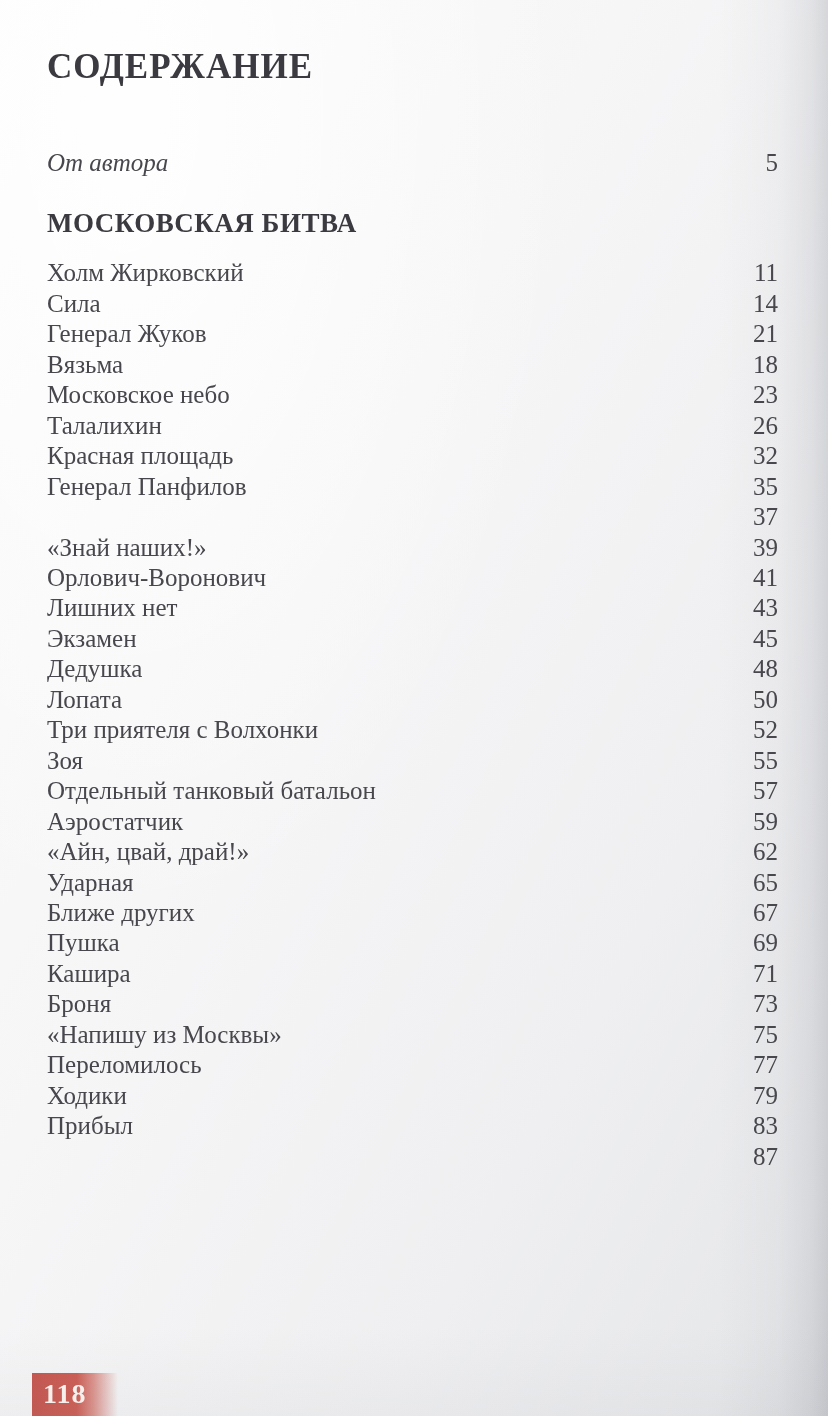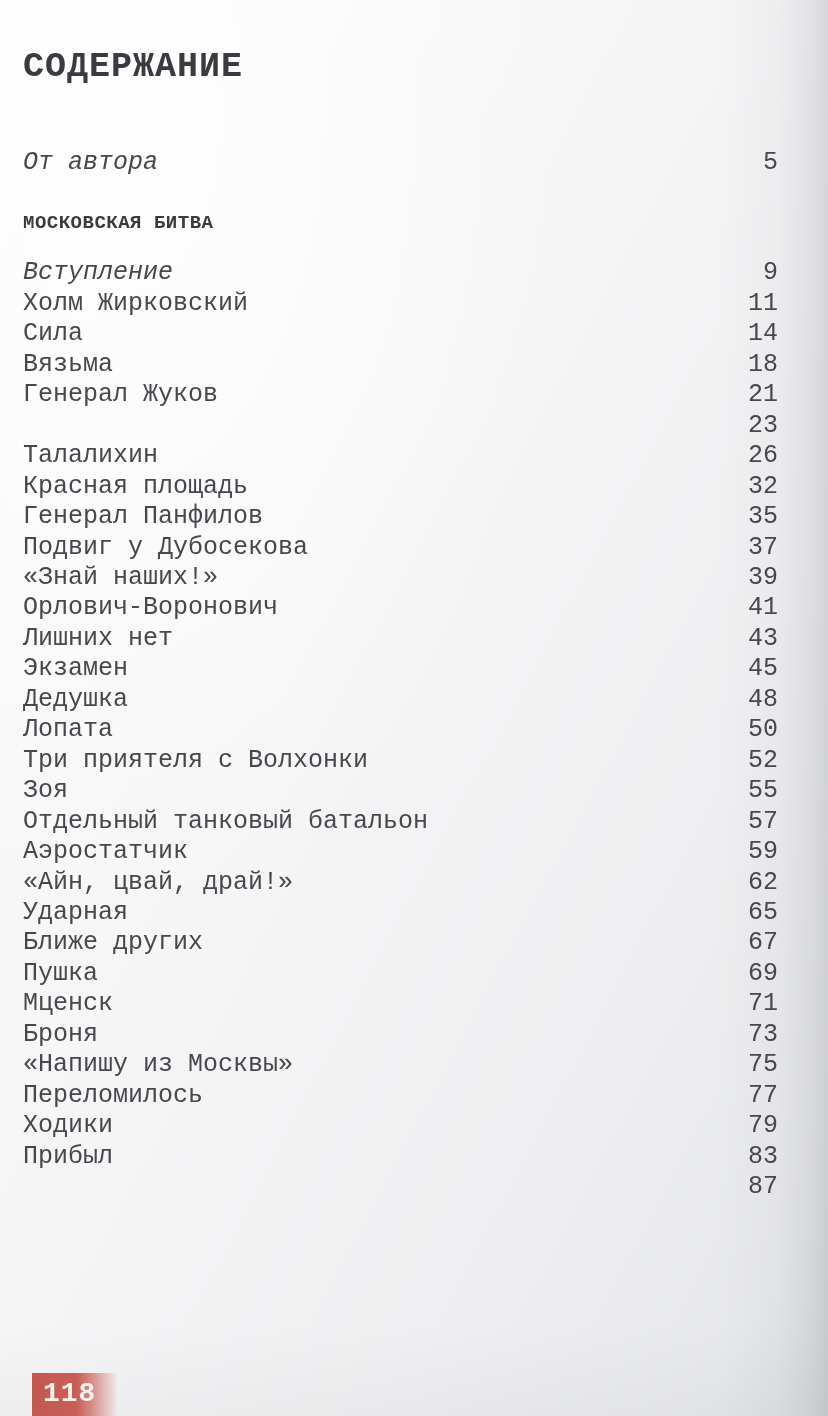--- a/index.html
+++ b/index.html
@@ -7,22 +7,22 @@
     padding: 0;
     width: 828px;
     height: 1416px;
     overflow: hidden;
   }
   .page {
     position: relative;
     width: 828px;
     height: 1416px;
     box-sizing: border-box;
-    padding: 46px 50px 0 23px;
-    font-family: Liberation Mono, monospace;
+    padding: 46px 50px 0 47px;
+    font-family: Liberation Serif, serif;
     background:
       radial-gradient(ellipse at 15% 8%, rgba(255,255,255,0.9) 0%, rgba(255,255,255,0) 45%),
       linear-gradient(118deg, #fbfbfb 0%, #f6f6f7 40%, #efeff1 72%, #e7e8ea 92%, #e0e1e4 100%);
     overflow: hidden;
   }
   
   .edge-shadow {
     position: absolute;
     top: 0; right: 0; bottom: 0;
     width: 110px;
@@ -47,21 +47,21 @@
     line-height: 42px;
     font-weight: bold;
     letter-spacing: 1px;
     color: #3a3a40;
   }
 
   .front-matter { margin-top: 60px; }
 
   .section-heading {
     margin: 28px 0 0 0;
-    font-size: 19px;
+    font-size: 27px;
     line-height: 34px;
     font-weight: bold;
     letter-spacing: 0.5px;
     color: #3a3a40;
   }
 
   .entries { margin-top: 18px; }
 
   .toc-row {
     display: flex;
@@ -119,52 +119,48 @@
   <div class="toc-row italic">
     <span class="toc-label">От автора</span>
     <span class="toc-dots"></span>
     <span class="toc-page">5</span>
   </div>
 </div>
 
   <h2 class="section-heading">МОСКОВСКАЯ БИТВА</h2>
 
   <div class="entries" id="entries">
-  <div class="toc-row italic">
-    <span class="toc-label">Вступление</span>
-    <span class="toc-dots"></span>
-    <span class="toc-page">9</span>
-  </div>
 
   <div class="toc-row">
     <span class="toc-label">Холм Жирковский</span>
     <span class="toc-dots"></span>
     <span class="toc-page">11</span>
   </div>
 
   <div class="toc-row">
     <span class="toc-label">Сила</span>
     <span class="toc-dots"></span>
     <span class="toc-page">14</span>
   </div>
 
 
   <div class="toc-row">
+    <span class="toc-label">Генерал Жуков</span>
+    <span class="toc-dots"></span>
+    <span class="toc-page">21</span>
+  </div>
+
+  <div class="toc-row">
     <span class="toc-label">Вязьма</span>
     <span class="toc-dots"></span>
     <span class="toc-page">18</span>
   </div>
 
   <div class="toc-row">
-    <span class="toc-label">Генерал Жуков</span>
-    <span class="toc-dots"></span>
-    <span class="toc-page">21</span>
-  </div>
-
-  <div class="toc-row">
+    <span class="toc-label">Московское небо</span>
     <span class="toc-dots"></span>
     <span class="toc-page">23</span>
   </div>
 
   <div class="toc-row">
     <span class="toc-label">Талалихин</span>
     <span class="toc-dots"></span>
     <span class="toc-page">26</span>
   </div>
 
@@ -176,21 +172,20 @@
     <span class="toc-page">32</span>
   </div>
 
   <div class="toc-row">
     <span class="toc-label">Генерал Панфилов</span>
     <span class="toc-dots"></span>
     <span class="toc-page">35</span>
   </div>
 
   <div class="toc-row">
-    <span class="toc-label">Подвиг у Дубосекова</span>
     <span class="toc-dots"></span>
     <span class="toc-page">37</span>
   </div>
 
   <div class="toc-row">
     <span class="toc-label">«Знай наших!»</span>
     <span class="toc-dots"></span>
     <span class="toc-page">39</span>
   </div>
 
@@ -266,21 +261,21 @@
     <span class="toc-page">67</span>
   </div>
 
   <div class="toc-row">
     <span class="toc-label">Пушка</span>
     <span class="toc-dots"></span>
     <span class="toc-page">69</span>
   </div>
 
   <div class="toc-row">
-    <span class="toc-label">Мценск</span>
+    <span class="toc-label">Кашира</span>
     <span class="toc-dots"></span>
     <span class="toc-page">71</span>
   </div>
 
   <div class="toc-row">
     <span class="toc-label">Броня</span>
     <span class="toc-dots"></span>
     <span class="toc-page">73</span>
   </div>
 

